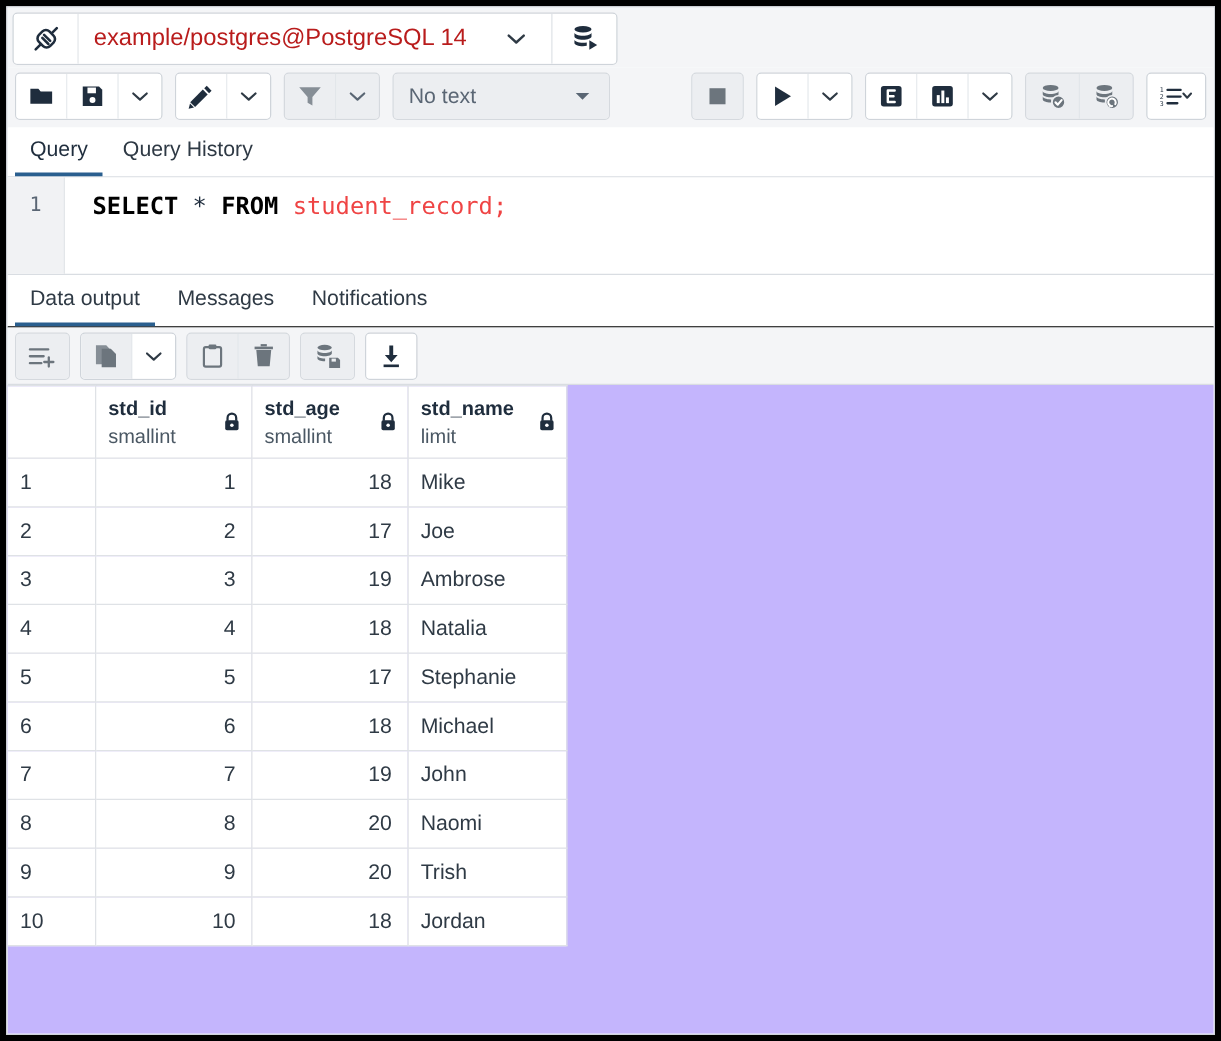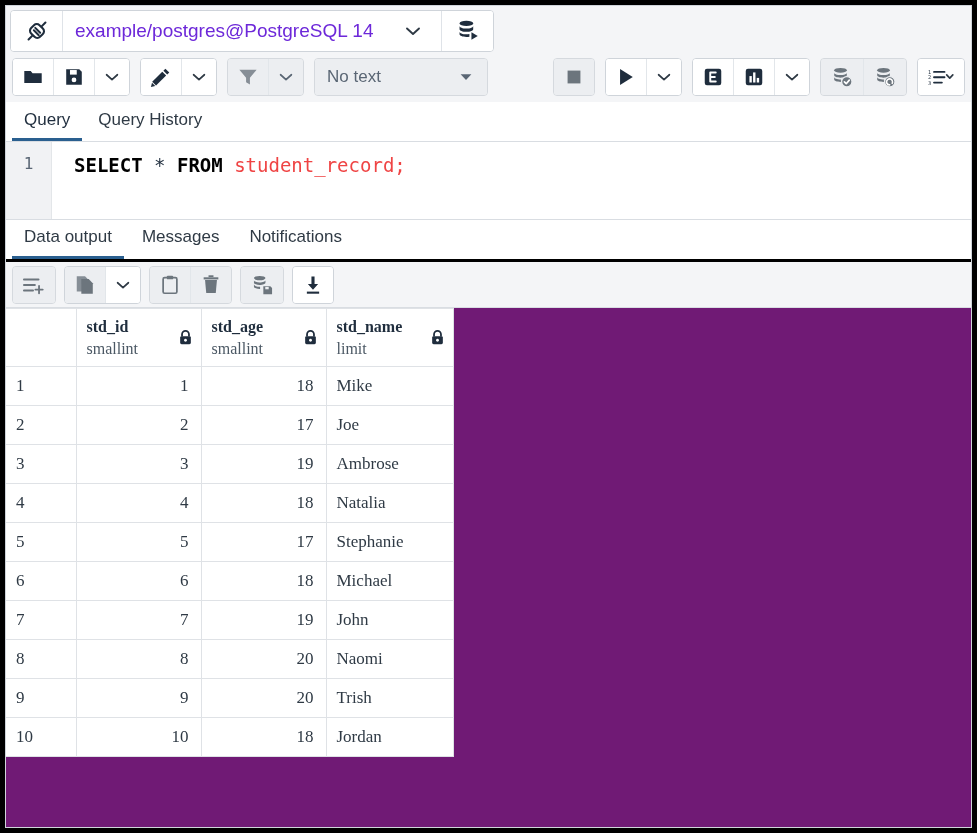--- a/index.html
+++ b/index.html
@@ -45,21 +45,21 @@
   }
   .conn-select {
     flex: 1;
     display: flex; align-items: center;
     background: #ffffff;
     padding: 0 12px;
     min-width: 0;
   }
   .conn-title {
     font-size: 19px;
-    color: #6d28d9;
+    color: #b91c1c;
     white-space: nowrap;
     overflow: hidden;
     text-overflow: ellipsis;
   }
   .conn-caret {
     width: 56px;
     display: flex; align-items: center; justify-content: center;
     background: #ffffff;
   }
   .conn-run {
@@ -158,21 +158,21 @@
   .ident { color: #ef4444; }
 
   
   .otabs {
     display: flex;
     align-items: flex-end;
     gap: 6px;
     height: 42px;
     padding: 0 6px;
     background: #ffffff;
-    border-bottom: 3px solid #000000;
+    border-bottom: 1px solid #000000;
     flex: 0 0 auto;
   }
   .otab {
     padding: 6px 12px 9px 12px;
     font-size: 17px;
     color: #2f3a45;
     border-bottom: 3px solid transparent;
   }
   .otab.active { border-bottom-color: #2a5f8f; }
 
@@ -182,21 +182,21 @@
     align-items: center;
     gap: 8px;
     height: 46px;
     padding: 4px 6px;
     background: #f4f5f7;
     border-bottom: 1px solid #d9dde2;
     flex: 0 0 auto;
   }
 
   
-  .gridwrap { flex: 1; background: #701a75; overflow: hidden; position: relative; font-family: Liberation Serif, serif; }
+  .gridwrap { flex: 1; background: #c4b5fd; overflow: hidden; position: relative; }
   table.grid { border-collapse: collapse; table-layout: fixed; }
   table.grid th, table.grid td {
     border-right: 1px solid #dfe2e6;
     border-bottom: 1px solid #dfe2e6;
     height: 39px;
     font-size: 17px;
     color: #2f3a45;
   }
   table.grid thead th {
     height: 58px;

